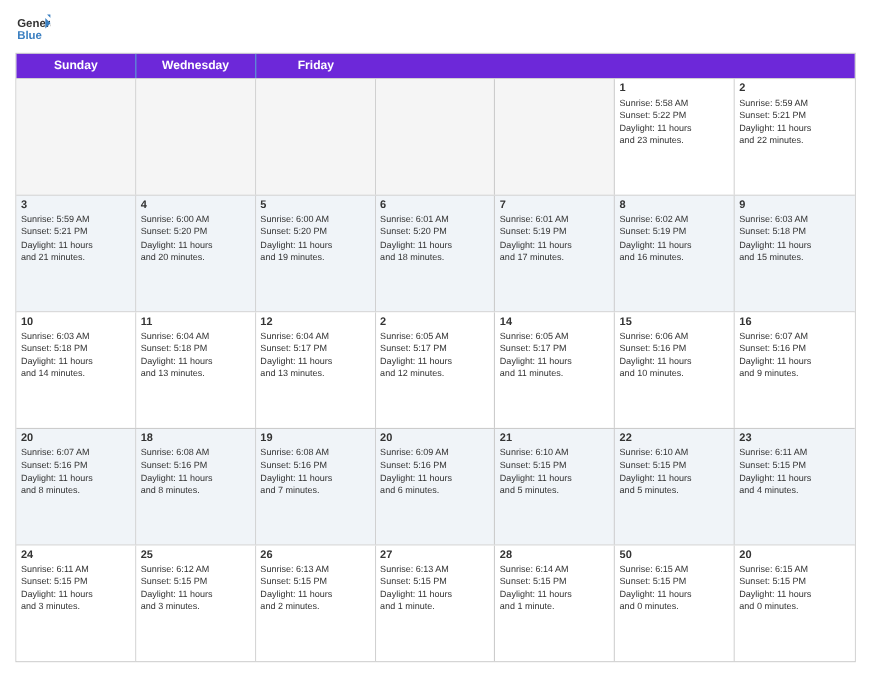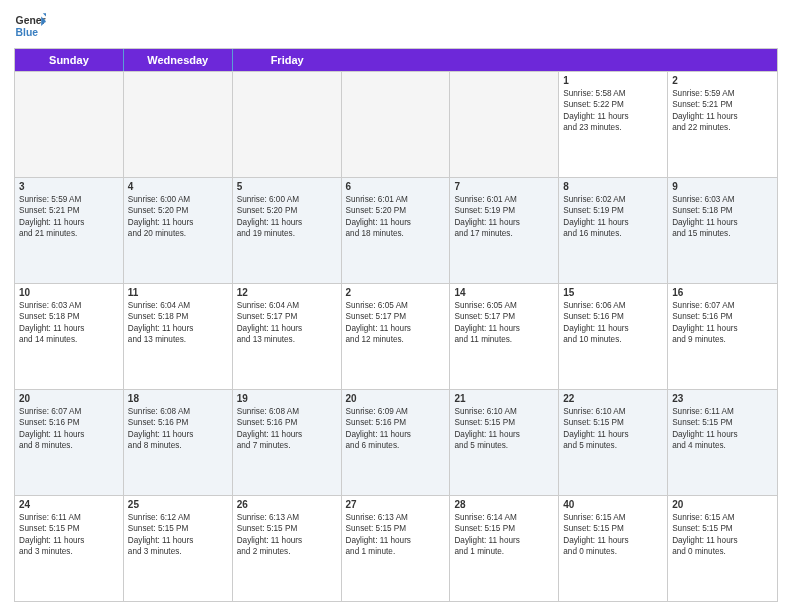--- a/index.html
+++ b/index.html
@@ -245,21 +245,21 @@
           </div>
           <div class="cal-cell">
             <span class="day-num">27</span>
             <div class="day-info">Sunrise: 6:13 AM<br>Sunset: 5:15 PM<br>Daylight: 11 hours<br>and 1 minute.</div>
           </div>
           <div class="cal-cell">
             <span class="day-num">28</span>
             <div class="day-info">Sunrise: 6:14 AM<br>Sunset: 5:15 PM<br>Daylight: 11 hours<br>and 1 minute.</div>
           </div>
           <div class="cal-cell">
-            <span class="day-num">40</span>
+            <span class="day-num">50</span>
             <div class="day-info">Sunrise: 6:15 AM<br>Sunset: 5:15 PM<br>Daylight: 11 hours<br>and 0 minutes.</div>
           </div>
           <div class="cal-cell">
             <span class="day-num">20</span>
             <div class="day-info">Sunrise: 6:15 AM<br>Sunset: 5:15 PM<br>Daylight: 11 hours<br>and 0 minutes.</div>
           </div>
         </div>
       </div>
   </div>
 </div>

